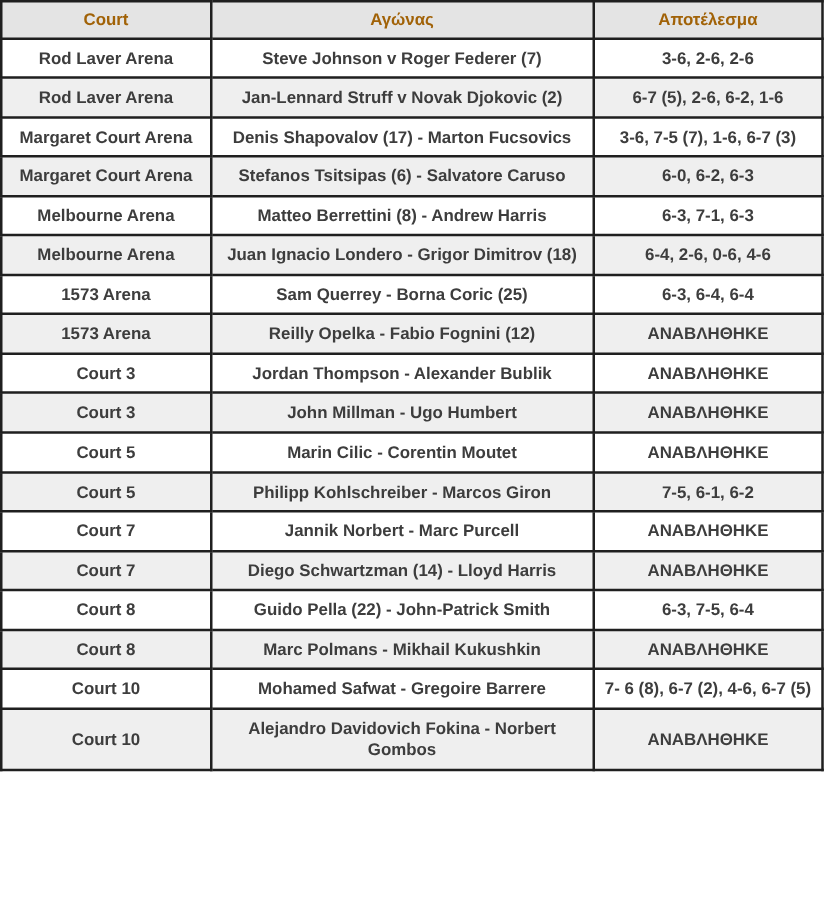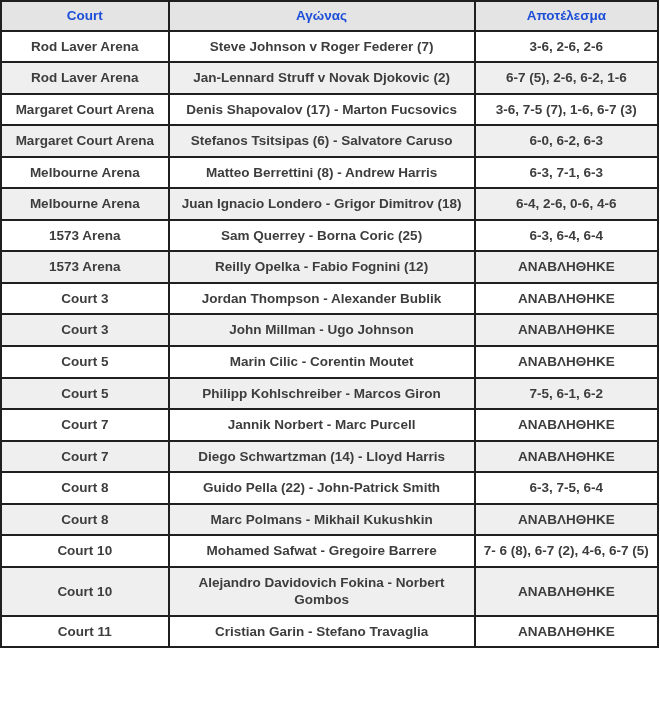--- a/index.html
+++ b/index.html
@@ -44,21 +44,21 @@
     vertical-align:middle;
     font-size:13.5px;
     line-height:1.3;
     padding:6px 8px;
     background:#ffffff;
     font-weight:bold;
   }
   table.results th{
     background:var(--header-bg);
     font-weight:bold;
-    color:#1d4ed8;
+    color:#a16207;
     padding:5px 8px;
   }
   col.col-court{width:25.5%;}
   col.col-match{width:46.6%;}
   col.col-result{width:27.9%;}
   tr.stripe td{background:var(--stripe-bg);}
   tr.highlight td{font-weight:bold;}
 </style>
 </head>
 <body>
@@ -119,21 +119,21 @@
           <td>Reilly Opelka - Fabio Fognini (12)</td>
           <td>ΑΝΑΒΛΗΘΗΚΕ</td>
         </tr>
         <tr>
           <td>Court 3</td>
           <td>Jordan Thompson - Alexander Bublik</td>
           <td>ΑΝΑΒΛΗΘΗΚΕ</td>
         </tr>
         <tr class="stripe">
           <td>Court 3</td>
-          <td>John Millman - Ugo Johnson</td>
+          <td>John Millman - Ugo Humbert</td>
           <td>ΑΝΑΒΛΗΘΗΚΕ</td>
         </tr>
         <tr>
           <td>Court 5</td>
           <td>Marin Cilic - Corentin Moutet</td>
           <td>ΑΝΑΒΛΗΘΗΚΕ</td>
         </tr>
         <tr class="stripe">
           <td>Court 5</td>
           <td>Philipp Kohlschreiber - Marcos Giron</td>
@@ -162,20 +162,15 @@
         <tr>
           <td>Court 10</td>
           <td>Mohamed Safwat - Gregoire Barrere</td>
           <td>7- 6 (8), 6-7 (2), 4-6, 6-7 (5)</td>
         </tr>
         <tr class="stripe">
           <td>Court 10</td>
           <td>Alejandro Davidovich Fokina - Norbert Gombos</td>
           <td>ΑΝΑΒΛΗΘΗΚΕ</td>
         </tr>
-        <tr>
-          <td>Court 11</td>
-          <td>Cristian Garin - Stefano Travaglia</td>
-          <td>ΑΝΑΒΛΗΘΗΚΕ</td>
-        </tr>
       </tbody>
   </table>
 </div>
 
 </body></html>

